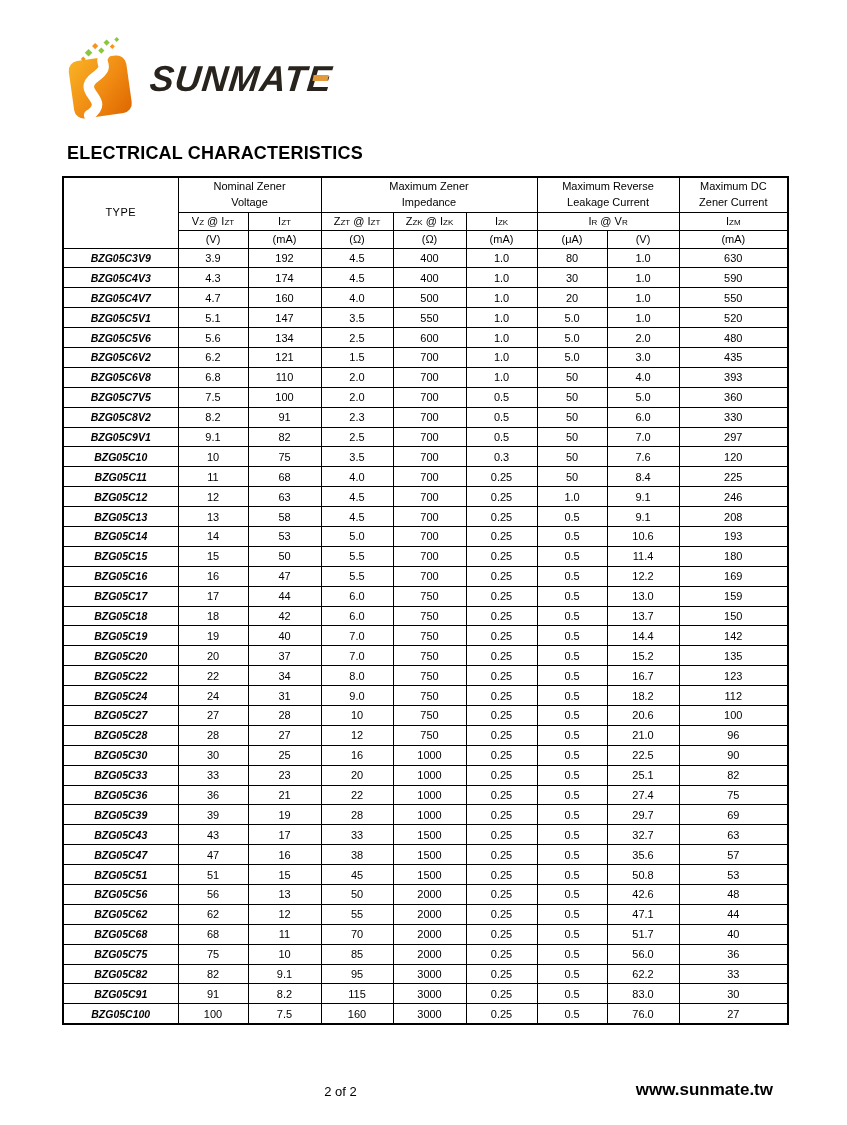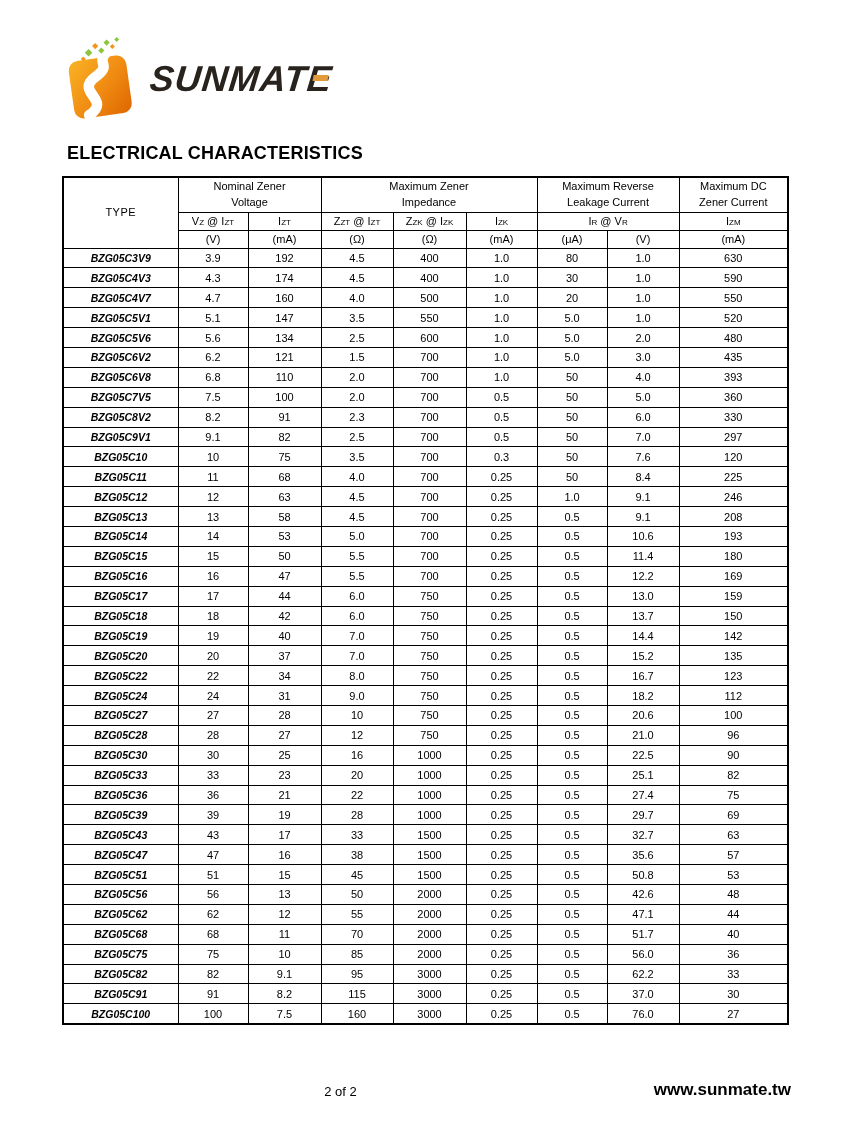--- a/index.html
+++ b/index.html
@@ -48,21 +48,21 @@
   .sc { font-size: 8px; }
   tbody td { height: 19.9px; }
   tbody td.type { font-weight: bold; font-size: 10.5px; font-style: italic; }
 
   
   .footer-page {
     position: absolute; left: 0; top: 1084px; width: 681px;
     text-align: center; font-size: 13px;
   }
   .footer-site {
-    position: absolute; right: 56px; top: 1080px;
+    position: absolute; right: 74px; top: 1080px;
     font-size: 17px; font-weight: bold;
   }
 </style>
 </head>
 <body>
 
 <div class="page">
 
   <div class="logo">
     <svg class="logo-icon" width="88" height="92" viewBox="0 0 100 104">
@@ -550,21 +550,21 @@
           <td>33</td>
         </tr>
         <tr>
           <td class="type">BZG05C91</td>
           <td>91</td>
           <td>8.2</td>
           <td>115</td>
           <td>3000</td>
           <td>0.25</td>
           <td>0.5</td>
-          <td>37.0</td>
+          <td>83.0</td>
           <td>30</td>
         </tr>
         <tr>
           <td class="type">BZG05C100</td>
           <td>100</td>
           <td>7.5</td>
           <td>160</td>
           <td>3000</td>
           <td>0.25</td>
           <td>0.5</td>

